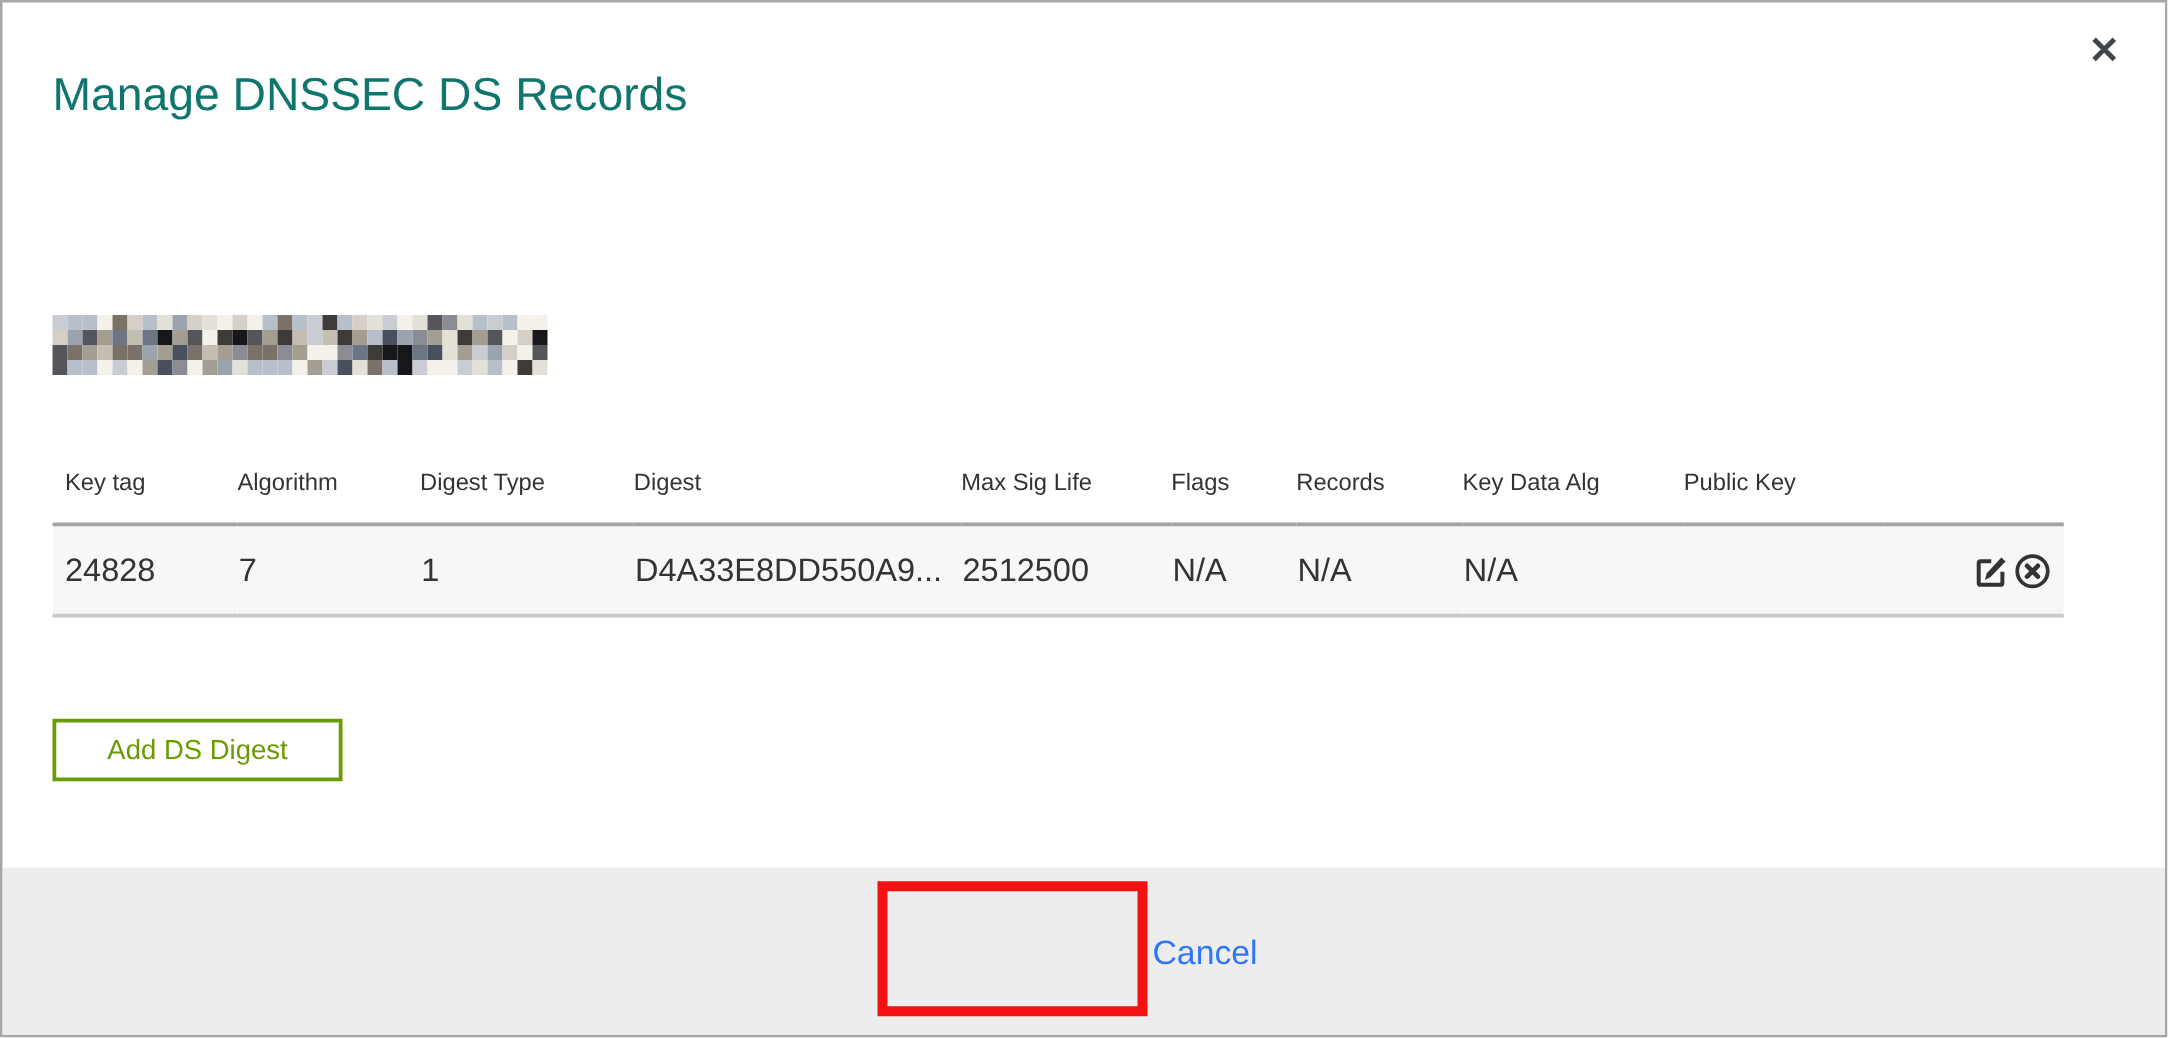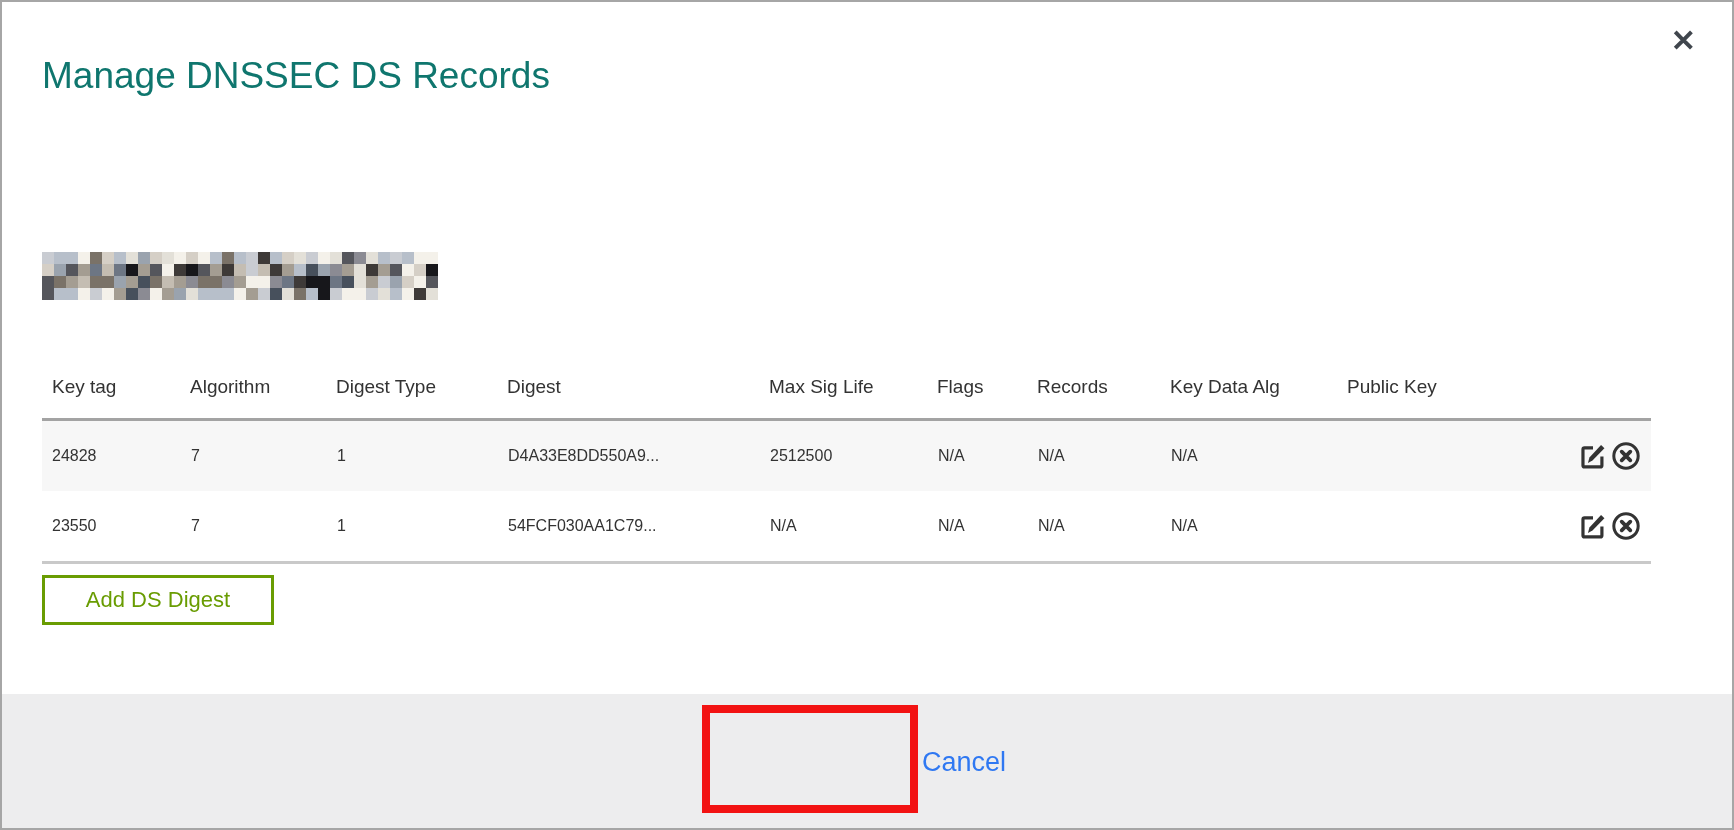--- a/index.html
+++ b/index.html
@@ -36,21 +36,21 @@
     position:absolute;left:40px;top:364px;
     width:1609px;border-collapse:collapse;table-layout:fixed;
   }
   .ds-table th{
     text-align:left;font-weight:normal;font-size:19px;color:#333;
     padding:10px 0 20px 0;
     border-bottom:3px solid #a3a3a3;
     white-space:nowrap;overflow:hidden;
   }
   .ds-table td{
-    font-size:16px;color:#333;height:68px;vertical-align:middle;
+    font-size:26px;color:#333;height:68px;vertical-align:middle;
     white-space:nowrap;overflow:hidden;
   }
   .ds-table th:first-child,.ds-table td:first-child{padding-left:10px;}
   .ds-table tbody tr.row-odd{background:#f7f7f7;}
   .ds-table tbody tr:last-child td{border-bottom:3px solid #c9c9c9;}
   .actions-cell{text-align:right;padding-right:10px;}
   .row-icon{vertical-align:middle;cursor:pointer;margin-left:3px;}
   .add-btn{
     position:absolute;left:40px;top:573px;
     width:232px;height:50px;
@@ -270,40 +270,20 @@
         <td class="actions-cell">
           <svg class="row-icon" width="30" height="30" viewBox="0 0 32 32">
             <path d="M25.5 16.5 v9.5 a1.6 1.6 0 0 1 -1.6 1.6 h-17 a1.6 1.6 0 0 1 -1.6 -1.6 v-17 a1.6 1.6 0 0 1 1.6 -1.6 H16" fill="none" stroke="#333" stroke-width="3.4"></path>
             <path d="M10.6 23.4 L12.2 17.6 L24.6 4.2 L28.2 7.6 L15.4 20.9 Z" fill="#333"></path>
           </svg><svg class="row-icon" width="30" height="30" viewBox="0 0 32 32">
             <circle cx="16" cy="16" r="13" fill="none" stroke="#333" stroke-width="3.2"></circle>
             <path d="M11.4 11.4 L20.6 20.6 M20.6 11.4 L11.4 20.6" stroke="#333" stroke-width="4" stroke-linecap="round"></path>
           </svg>
         </td>
       </tr>
-      <tr>
-        <td>23550</td>
-        <td>7</td>
-        <td>1</td>
-        <td>54FCF030AA1C79...</td>
-        <td>N/A</td>
-        <td>N/A</td>
-        <td>N/A</td>
-        <td>N/A</td>
-        <td></td>
-        <td class="actions-cell">
-          <svg class="row-icon" width="30" height="30" viewBox="0 0 32 32">
-            <path d="M25.5 16.5 v9.5 a1.6 1.6 0 0 1 -1.6 1.6 h-17 a1.6 1.6 0 0 1 -1.6 -1.6 v-17 a1.6 1.6 0 0 1 1.6 -1.6 H16" fill="none" stroke="#333" stroke-width="3.4"></path>
-            <path d="M10.6 23.4 L12.2 17.6 L24.6 4.2 L28.2 7.6 L15.4 20.9 Z" fill="#333"></path>
-          </svg><svg class="row-icon" width="30" height="30" viewBox="0 0 32 32">
-            <circle cx="16" cy="16" r="13" fill="none" stroke="#333" stroke-width="3.2"></circle>
-            <path d="M11.4 11.4 L20.6 20.6 M20.6 11.4 L11.4 20.6" stroke="#333" stroke-width="4" stroke-linecap="round"></path>
-          </svg>
-        </td>
-      </tr>
     </tbody>
   </table>
 
   <button class="add-btn">Add DS Digest</button>
 
   <div class="footer"></div>
 
   <div class="annotation"></div>
 
 

